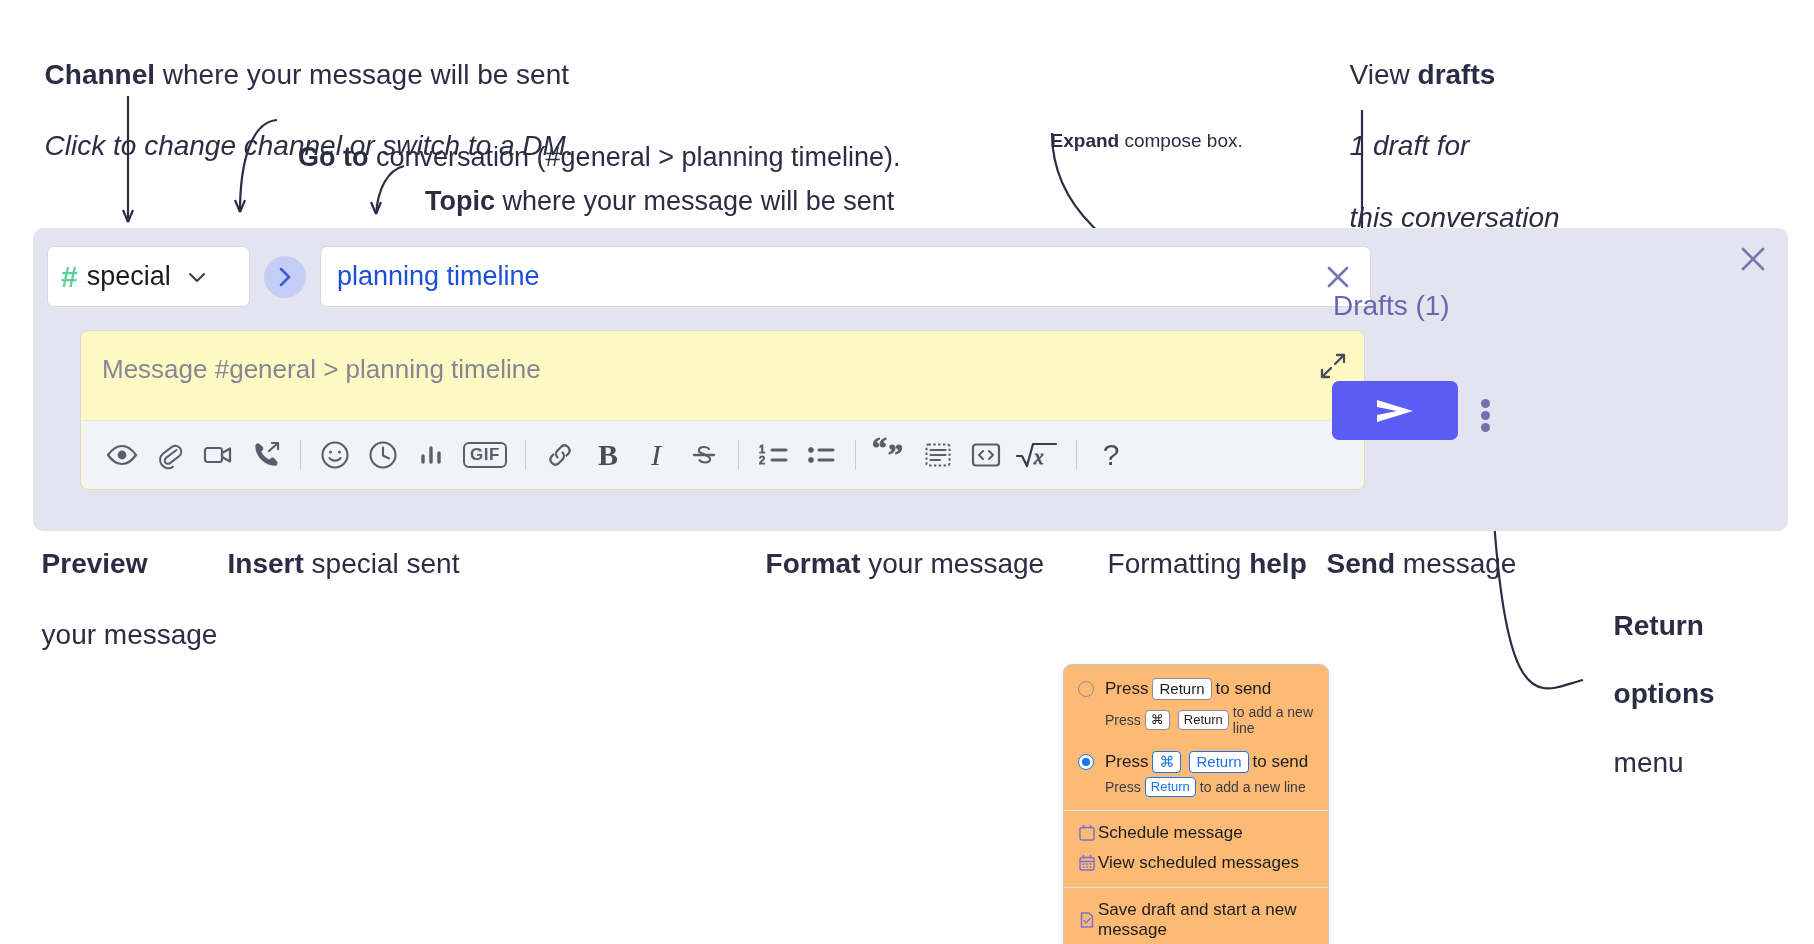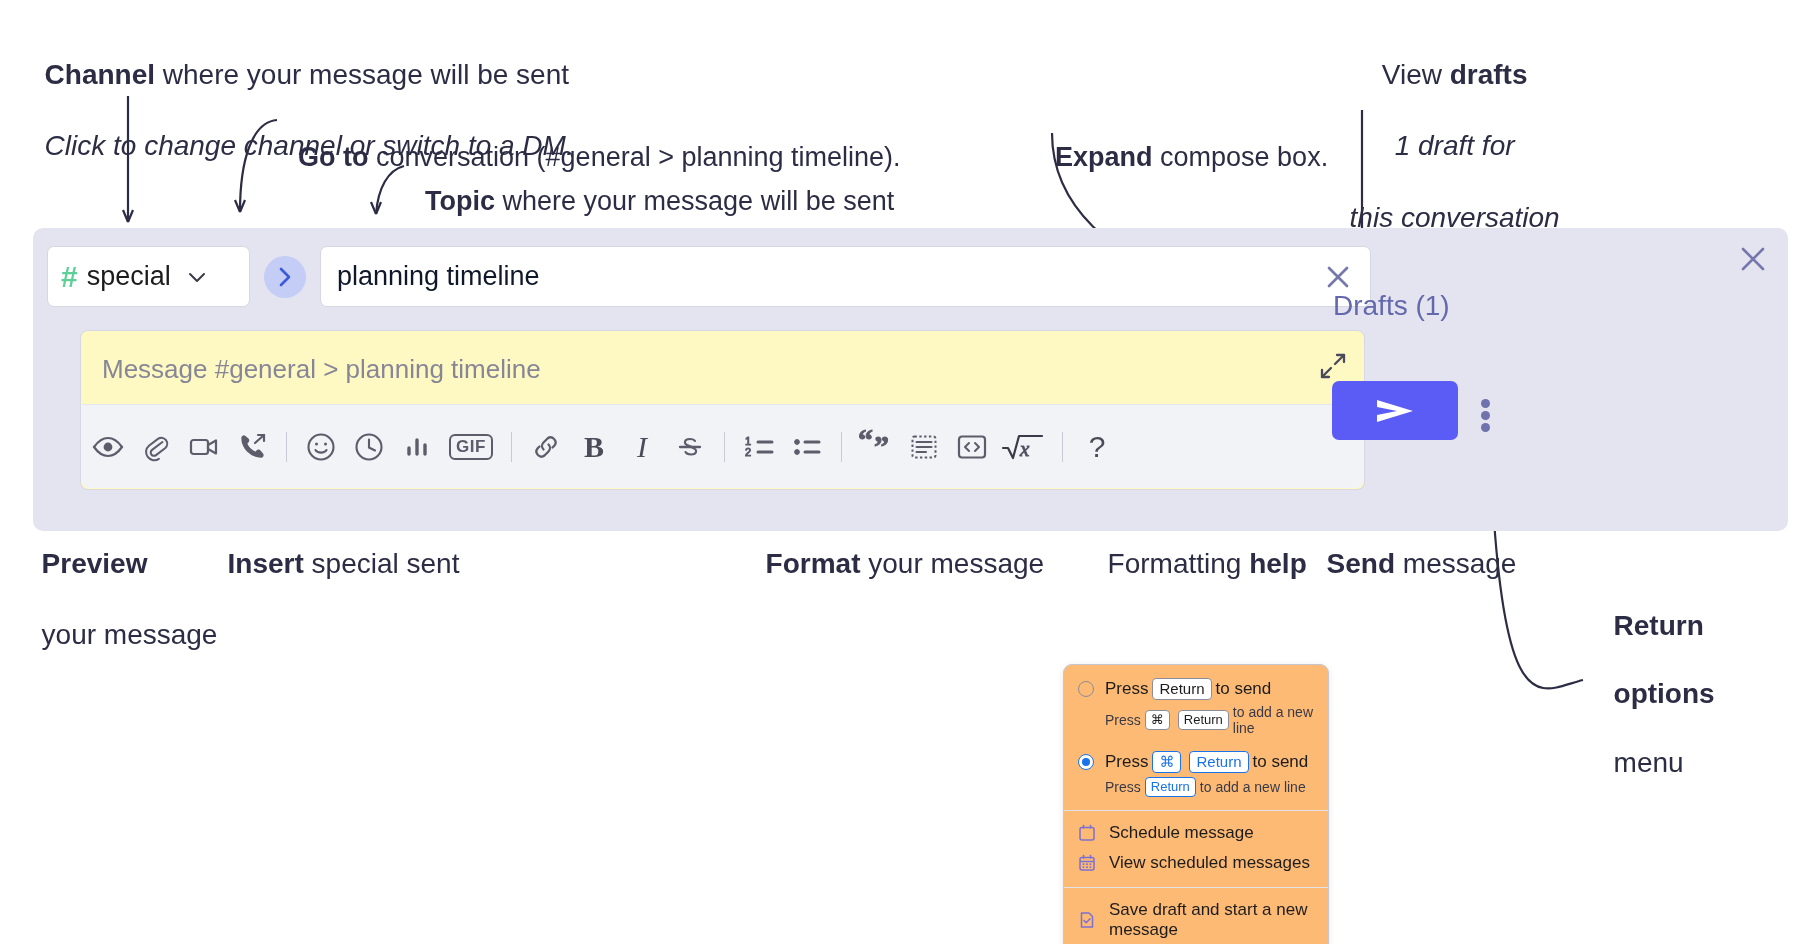--- a/index.html
+++ b/index.html
@@ -30,35 +30,35 @@
   #channel-name{font-size:27px;color:#1d1c1d;}
   .hash{font-size:30px;font-weight:700;color:#5ecf98;line-height:1;}
   #goto-btn{
     width:42px;height:42px;border-radius:50%;background:#c3cdf5;
     display:flex;align-items:center;justify-content:center;margin:0 14px;
   }
   #topic-field{
     width:1051px;height:61px;background:#fff;border:1px solid #d6d7e3;border-radius:7px;
     display:flex;align-items:center;padding:0 16px;box-sizing:border-box;position:relative;
   }
-  #topic-value{font-size:27px;color:#0f172a;}
+  #topic-value{font-size:27px;color:#1d4ed8;}
   #topic-clear{position:absolute;right:16px;top:14px;}
 
   #message-box{
     position:absolute;left:47px;top:102px;width:1285px;height:160px;
     background:#fef9c3;border:1px solid #d6d7e3;border-radius:8px;box-sizing:border-box;
   }
   #message-placeholder{
     position:absolute;left:21px;top:23px;font-size:26px;color:#868697;
   }
   #expand-btn{position:absolute;right:16px;top:20px;}
   #toolbar{
-    position:absolute;left:1px;right:1px;bottom:1px;height:84px;
+    position:absolute;left:1px;right:1px;bottom:1px;height:68px;
     background:#f2f3f7;border-top:1px solid #e6e7ee;border-radius:0 0 7px 7px;
-    display:flex;align-items:center;padding-left:2px;box-sizing:border-box;
+    display:flex;align-items:center;padding-left:16px;box-sizing:border-box;
   }
   .tb{width:48px;height:48px;display:flex;align-items:center;justify-content:center;}
   .tb svg{stroke:#5c5c6b;}
   .sep{width:1px;height:30px;background:#c9cad6;margin:0 10px;}
   .gifbox{
     border:2.5px solid #5c5c6b;border-radius:6px;padding:1px 5px;font-size:17px;
     font-weight:700;color:#5c5c6b;letter-spacing:.5px;font-family:"Liberation Sans",sans-serif;
   }
   .tb-txt{font-size:30px;color:#4b4b59;}
 
@@ -88,44 +88,44 @@
     content:"";position:absolute;left:3px;top:3px;width:8px;height:8px;border-radius:50%;background:#1a73e8;
   }
   .sub-row{display:flex;align-items:center;padding:1px 14px 4px 41px;font-size:14px;color:#3a3a47;}
   .key{
     border:1px solid #8d8d99;border-radius:4px;padding:0 6px;margin:0 4px;
     font-size:15px;line-height:20px;display:inline-block;color:#1d1c1d;background:#fff;
   }
   .key.sm{font-size:13px;line-height:18px;padding:0 5px;}
   .key.blue{border-color:#1a73e8;color:#1a73e8;}
   .menu-div{height:1px;background:#e2e2e8;margin:9px 0 7px;}
-  .menu-item{display:flex;align-items:center;gap:13px;padding:5px 14px;font-size:17px;color:#1d1c1d;}
+  .menu-item{display:flex;align-items:center;gap:2px;padding:5px 14px;font-size:17px;color:#1d1c1d;}
   .menu-item svg{stroke:#7d6fd1;}
 </style>
 </head>
 <body>
 
 <div class="ann" style="left:29px;top:21px;font-size:28px;">
   <span><b>Channel</b><span> where your message will be sent</span></span><br>
   <i>Click to change channel or switch to a DM.</i>
 </div>
 
 <div class="ann" style="left:283px;top:105px;font-size:27px;">
   <b>Go to</b><span> conversation (#general &gt; planning timeline).</span>
 </div>
 
 <div class="ann" style="left:410px;top:149px;font-size:27px;">
   <b>Topic</b><span> where your message will be sent</span>
 </div>
 
-<div class="ann" style="left:1040px;top:105px;font-size:27px;">
+<div class="ann" style="left:1040px;top:105px;font-size:19px;">
   <b>Expand</b><span> compose box.</span>
 </div>
 
-<div class="ann" style="left:1334px;top:21px;font-size:28px;text-align:center;">
+<div class="ann" style="left:1334px;top:21px;font-size:28px;">
   <span><span>View </span><b>drafts</b></span><br>
   <i>1 draft for</i><br>
   <i>this conversation</i>
 </div>
 
 <div class="ann" style="left:26px;top:510px;font-size:28px;">
   <b>Preview</b><br>
   <span>your message</span>
 </div>
 

